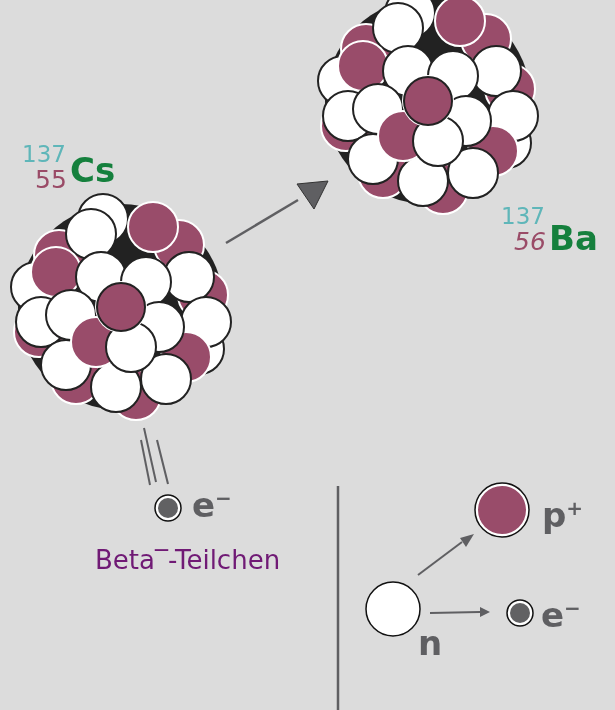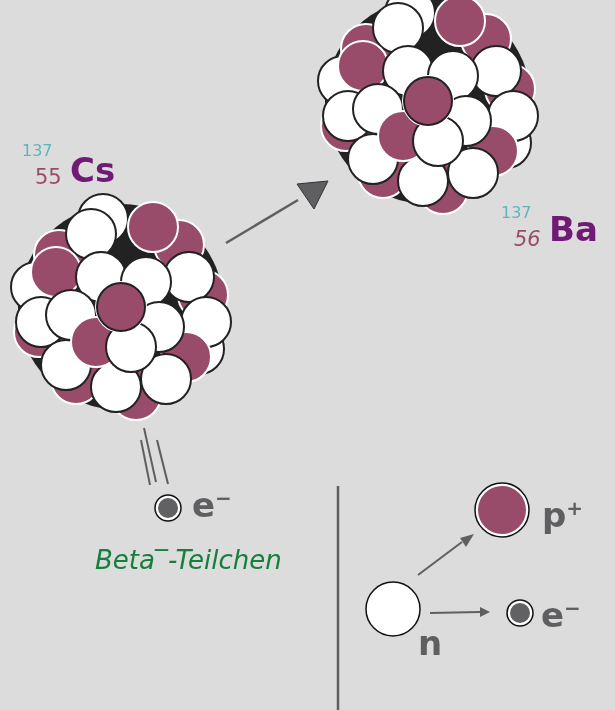--- a/index.html
+++ b/index.html
@@ -1,22 +1,22 @@
 <!DOCTYPE html>
 <html><head>
 <meta charset="utf-8">
 <style>
   html, body { margin: 0; padding: 0; }
   body { width: 615px; height: 710px; background: #dcdcdc; overflow: hidden; position: relative; font-family: "DejaVu Sans", "Liberation Sans", sans-serif; }
   svg { position: absolute; left: 0; top: 0; }
   .iso { position: absolute; line-height: 1; }
-  .mass { color: #5fb6b9; font-size: 16px; position: absolute; }
-  .atomic { color: #9a4b67; font-size: 21px; position: absolute; text-align: center; }
-  .sym { color: #701a75; font-size: 34px; font-weight: bold; position: absolute; }
-  .caption { position: absolute; color: #15803d; font-size: 26px; line-height: 40px; font-style: italic; }
+  .mass { color: #5fb6b9; font-size: 23px; position: absolute; }
+  .atomic { color: #9a4b67; font-size: 25px; position: absolute; text-align: center; }
+  .sym { color: #15803d; font-size: 34px; font-weight: bold; position: absolute; }
+  .caption { position: absolute; color: #701a75; font-size: 26px; line-height: 40px; }
   .sup { font-size: 20px; position: relative; top: -12px; font-weight: bold; }
   .particle-lbl { position: absolute; color: #5f5f62; font-size: 34px; font-weight: bold; line-height: 1; }
 </style>
 </head>
 <body>
 
 <svg width="615" height="710" viewBox="0 0 615 710">
   <defs>
     <g id="nucleus">
 
@@ -112,21 +112,21 @@
 
 <div class="iso" style="left:22px;top:143px;">
   <span class="mass" style="left:0;top:0;">137</span>
   <span class="atomic" style="left:13px;top:24px;">55</span>
   <span class="sym" style="left:48px;top:10px;">Cs</span>
 </div>
 
 <div class="iso" style="left:501px;top:205px;">
   <span class="mass" style="left:0;top:0;">137</span>
   <span class="atomic" style="left:13px;top:24px;font-style:italic;">56</span>
-  <span class="sym" style="left:48px;top:7px;">Ba</span>
+  <span class="sym" style="left:48px;top:16px;">Ba</span>
 </div>
 
 <div class="particle-lbl" style="left:192px;top:488px;">
   <span>e</span><span class="sup">−</span>
 </div>
 
 <div class="caption" style="left:95px;top:540px;">
   <div>Beta‾-Teilchen</div>
 </div>
 

